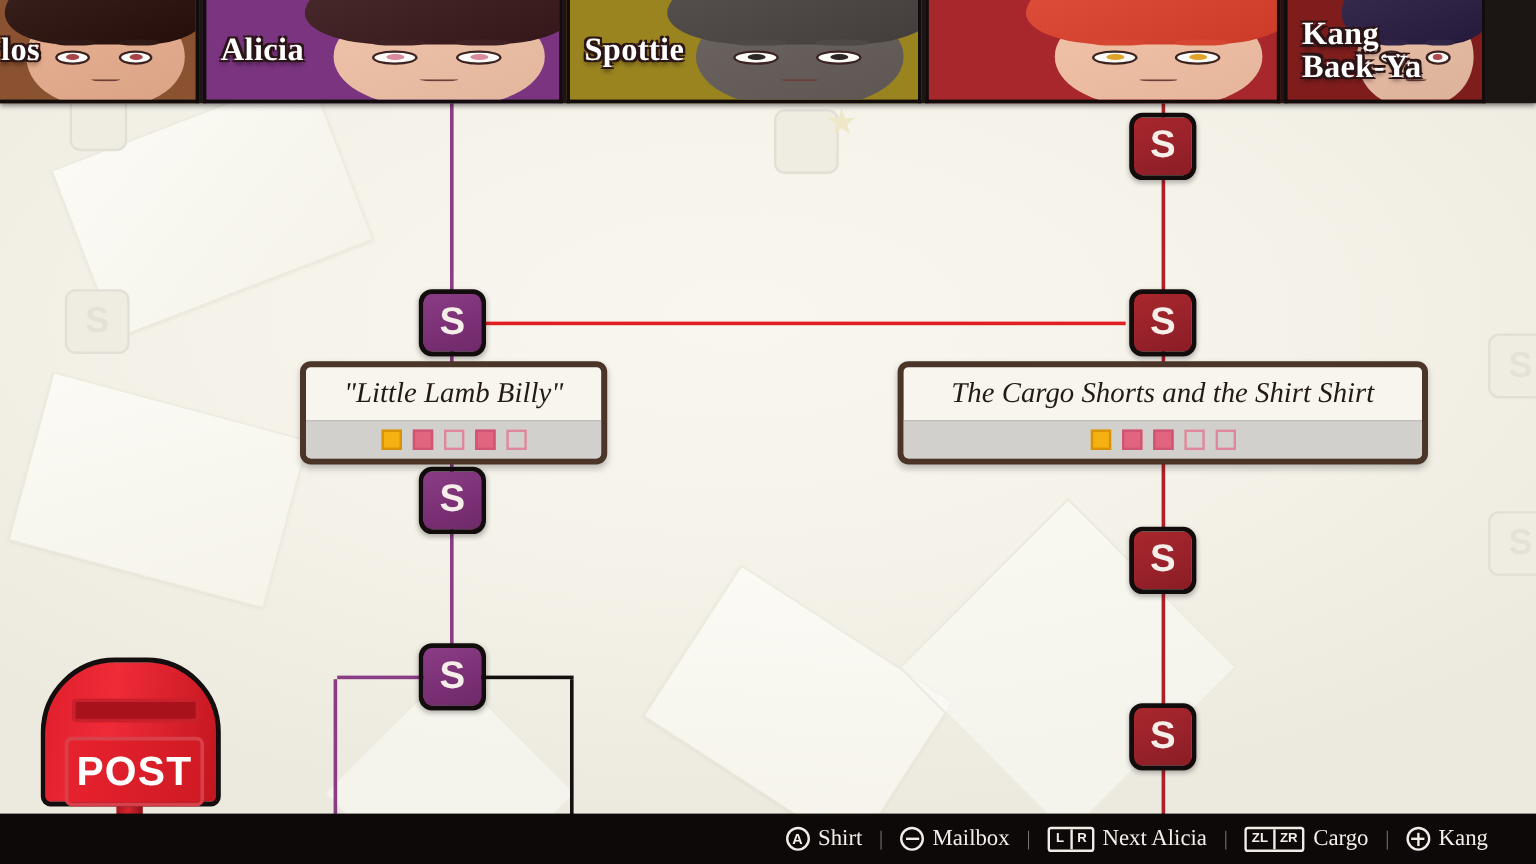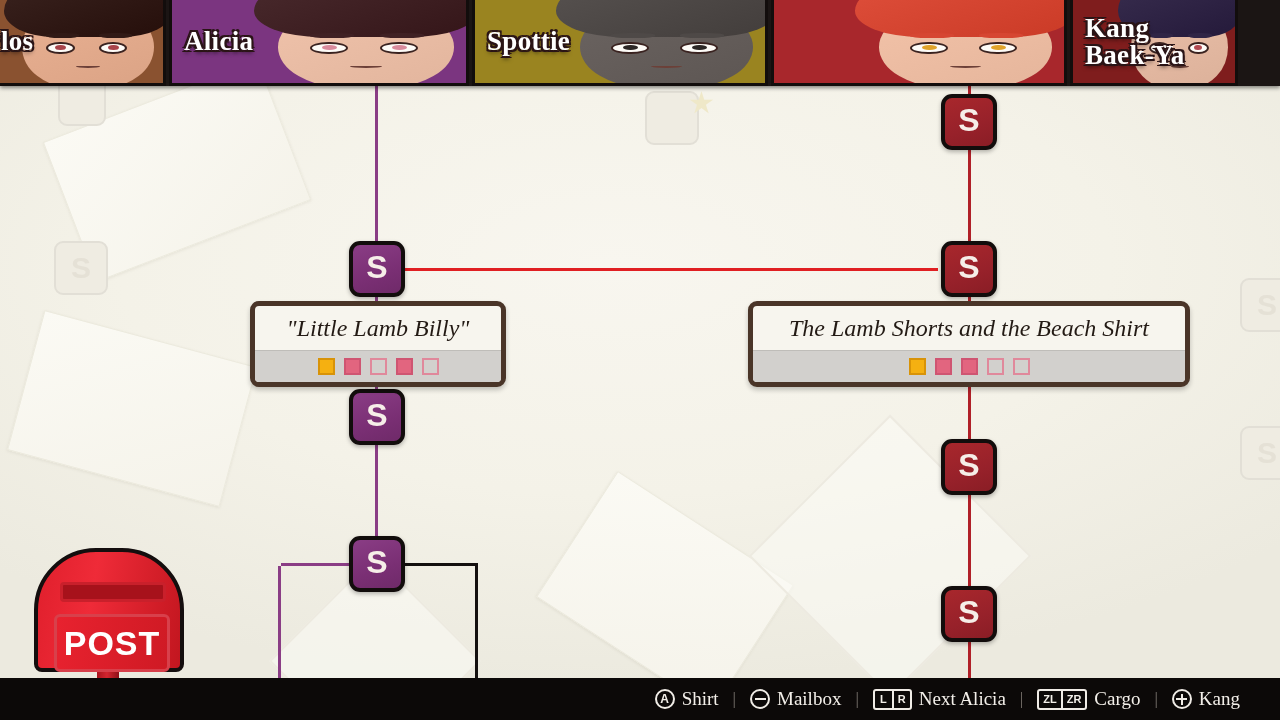--- a/index.html
+++ b/index.html
@@ -316,21 +316,21 @@
         <div class="title">"Little Lamb Billy"</div>
         <div class="pips">
           <div class="pip gold"></div>
           <div class="pip rose"></div>
           <div class="pip rose-empty"></div>
           <div class="pip rose"></div>
           <div class="pip rose-empty"></div>
         </div>
       </div>
       <div class="card" style="left: 748px; top: 215px; width: 442px;">
-        <div class="title">The Lamb Shorts and the Beach Shirt</div>
+        <div class="title">The Cargo Shorts and the Shirt Shirt</div>
         <div class="pips">
           <div class="pip gold"></div>
           <div class="pip rose"></div>
           <div class="pip rose"></div>
           <div class="pip rose-empty"></div>
           <div class="pip rose-empty"></div>
         </div>
       </div>
     </div>
 

